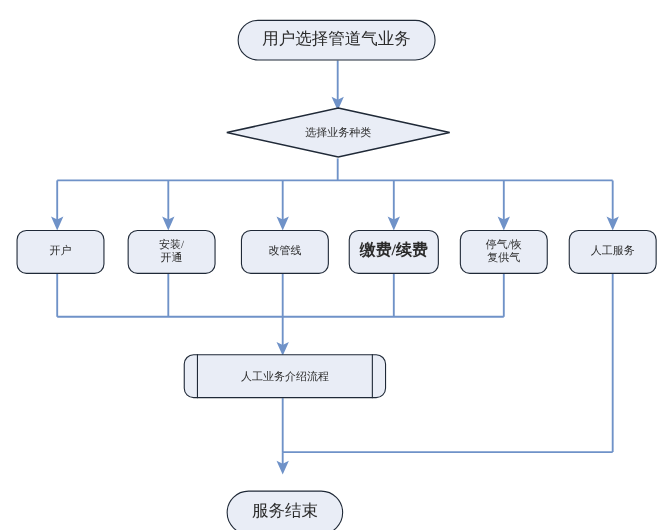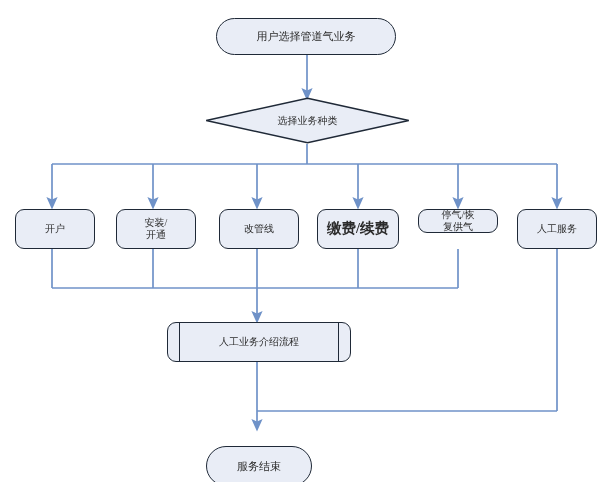--- a/index.html
+++ b/index.html
@@ -85,21 +85,21 @@
   }
   .predef .bar {
     position: absolute;
     top: -1.4px;
     bottom: -1.4px;
     width: 0;
     border-left: 1.4px solid #1f2937;
   }
   .predef .bar.left { left: 11px; }
   .predef .bar.right { right: 11px; }
-  .f16 { font-size: 11px; text-align: right; }
+  .f16 { font-size: 15px; text-align: right; }
   .f15 { font-size: 10px; }
   .f14 { font-size: 14.5px; }
 </style>
 </head>
 <body>
 
 <div id="canvas">
 
   <svg id="wires" viewBox="0 0 611 482" width="611" height="482">
     <defs>
@@ -160,21 +160,21 @@
   </div>
 
   <div class="node rounded-box f15" style="left:219px; top:209px; width:80px; height:40px;">
     <span class="label">改管线</span>
   </div>
 
   <div class="node rounded-box f14" style="left:317px; top:209px; width:82px; height:40px;font-weight:bold;">
     <span class="label">缴费/续费</span>
   </div>
 
-  <div class="node rounded-box f15" style="left:418px; top:209px; width:80px; height:24px;">
+  <div class="node rounded-box f15" style="left:418px; top:209px; width:80px; height:40px;">
     <span class="label">停气/恢
 复供气</span>
   </div>
 
   <div class="node rounded-box f15" style="left:517px; top:209px; width:80px; height:40px;">
     <span class="label">人工服务</span>
   </div>
 
   <div class="predef f15" style="left:167px; top:322px; width:184px; height:40px;">
     <span class="bar left"></span>

